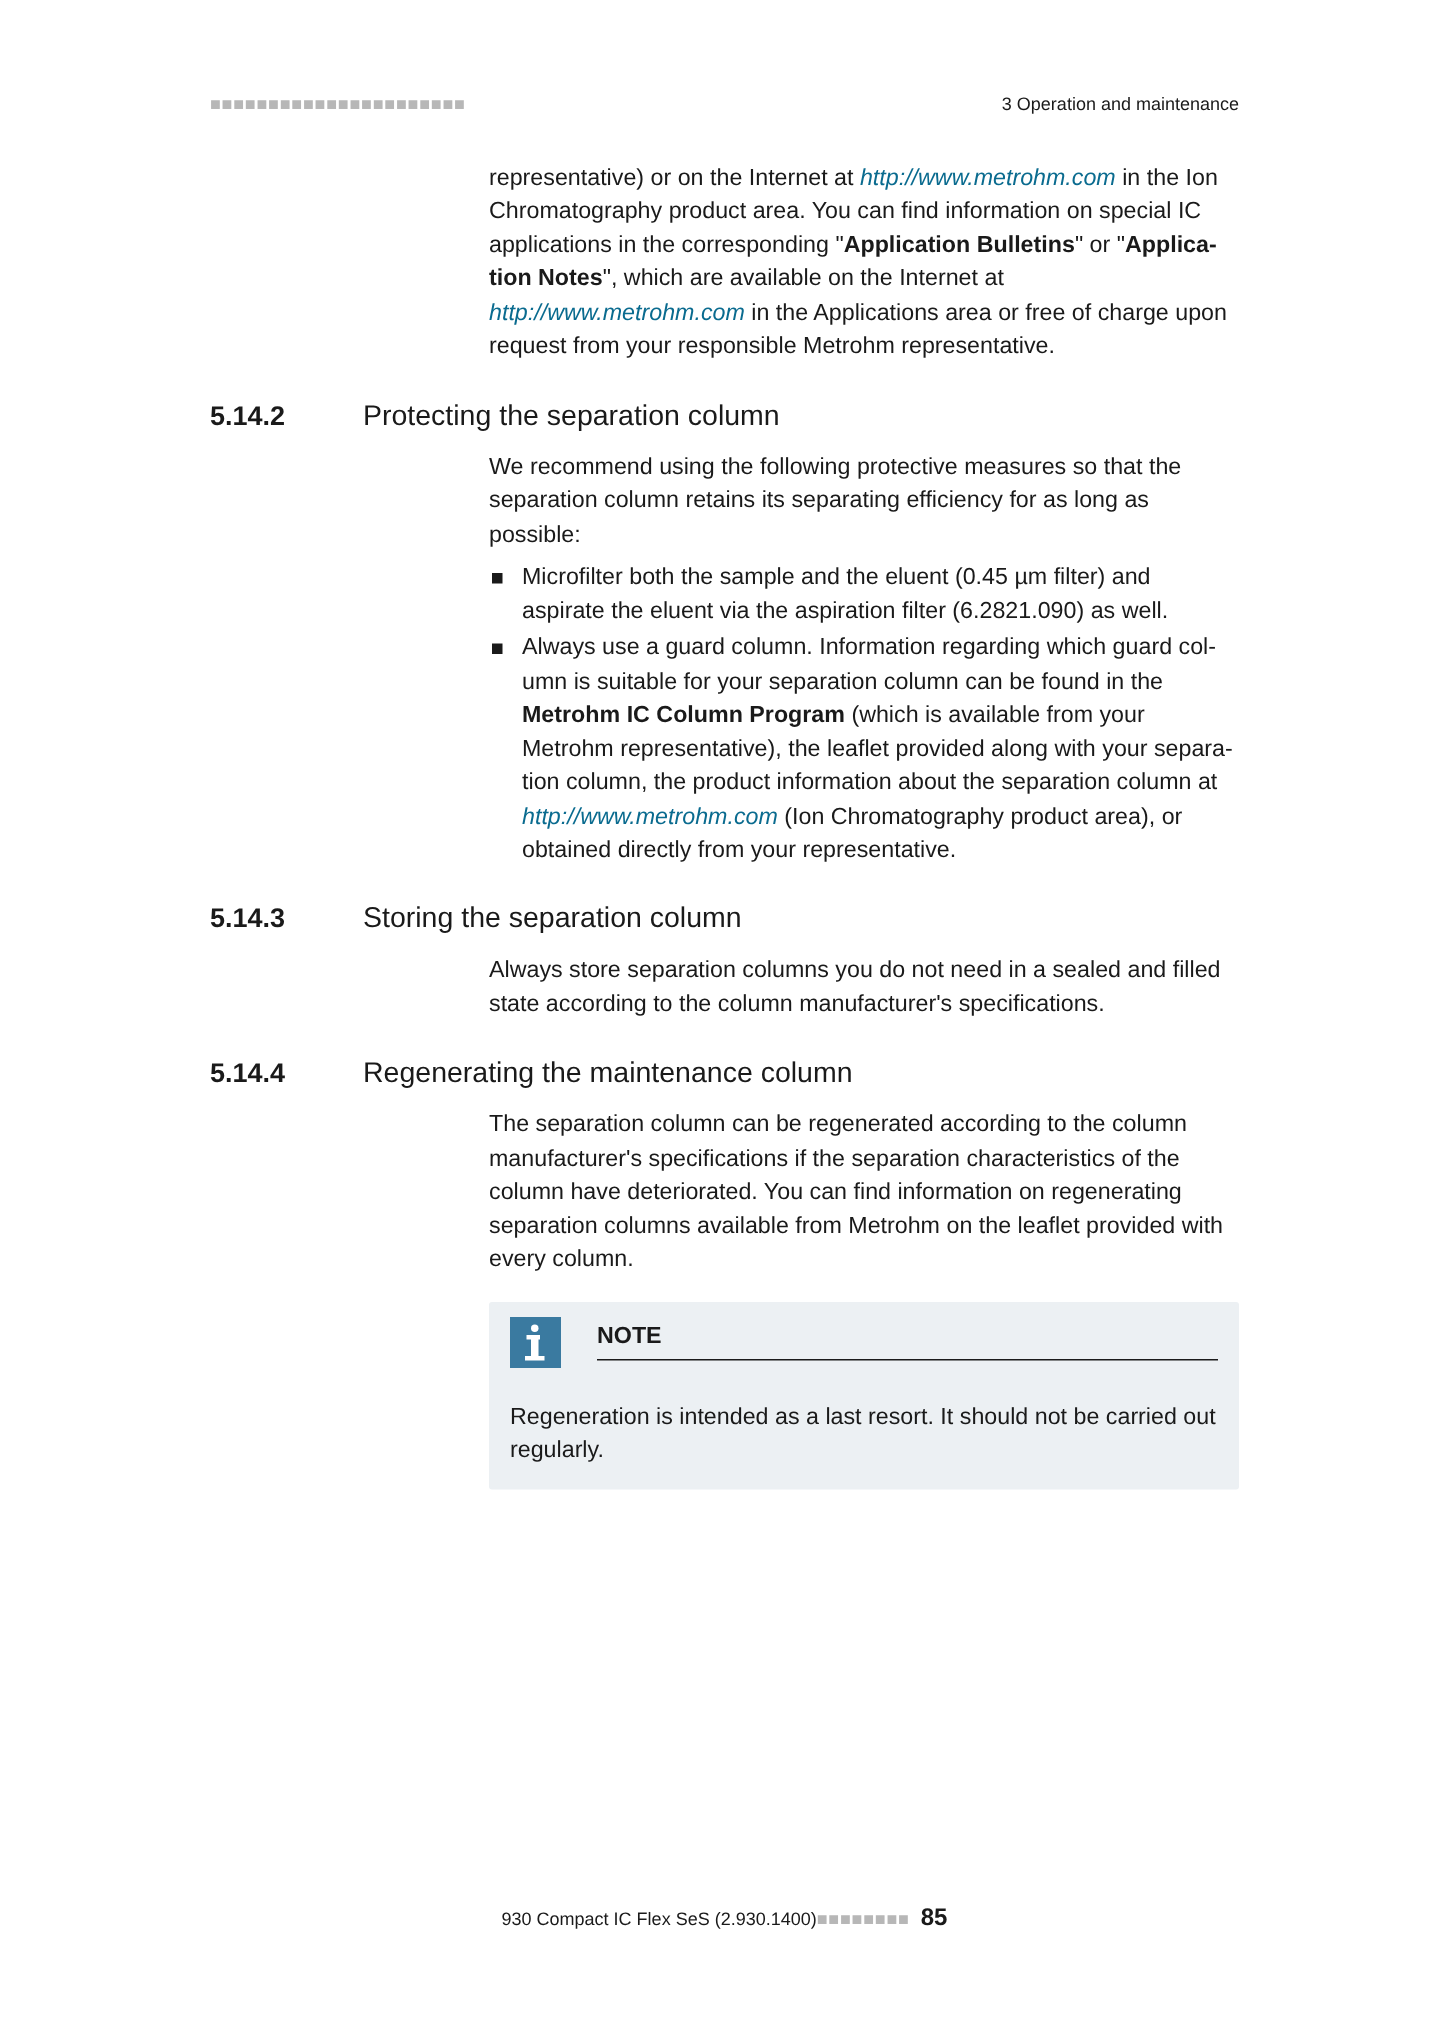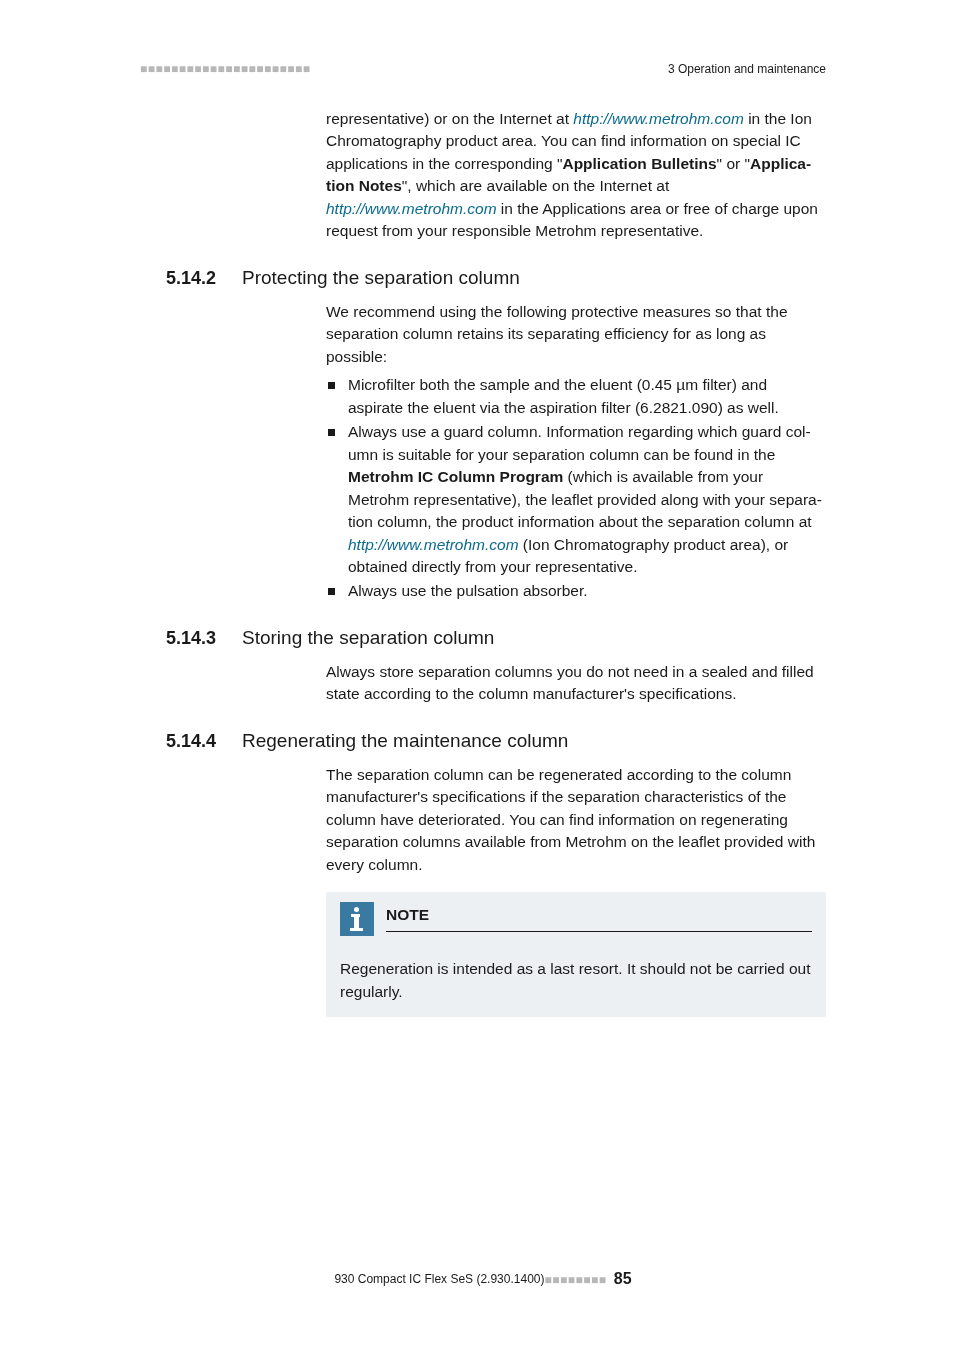--- a/index.html
+++ b/index.html
@@ -37,21 +37,20 @@
   }
   .body-indent p { margin-bottom: 6px; }
   a.link { color: #0a6b8f; font-style: italic; text-decoration: none; }
   b { font-weight: 700; }
 
   .heading-row {
     display: flex;
     align-items: baseline;
     margin-top: 24px;
     margin-bottom: 12px;
-    text-align: center;
   }
   .heading-num {
     font-weight: 800;
     font-size: 18px;
     width: 102px;
     flex-shrink: 0;
   }
   .heading-txt {
     font-weight: 400;
     font-size: 19px;
@@ -83,21 +82,21 @@
     margin-top: 16px;
     background: #ecf0f3;
     border-radius: 2px;
     padding: 10px 14px 14px 14px;
     font-size: 15.5px;
     line-height: 1.45;
   }
   .note-head {
     display: flex;
     align-items: flex-start;
-    gap: 12px;
+    gap: 24px;
     margin-bottom: 22px;
   }
   .info-icon {
     width: 34px;
     height: 34px;
     background: #3a7aa0;
     position: relative;
     flex-shrink: 0;
   }
   .info-icon .dot {
@@ -169,21 +168,20 @@
     <div class="heading-num">5.14.2</div>
     <div class="heading-txt">Protecting the separation column</div>
   </div>
   <div class="body-indent">
     <p>We recommend using the following protective measures so that the sepa­ration column retains its separating efficiency for as long as possible:</p>
     <ul class="bullets">
       <li>Microfilter both the sample and the eluent (0.45 µm filter) and aspirate the eluent via the aspiration filter (6.2821.090) as well.</li>
       <li>
         <span>Always use a guard column. Information regarding which guard col­umn is suitable for your separation column can be found in the </span><b>Metrohm IC Column Program</b><span> (which is available from your Metrohm representative), the leaflet provided along with your separa­tion column, the product information about the separation column at </span><a class="link">http://www.metrohm.com</a><span> (Ion Chromatography product area), or obtained directly from your representative.</span>
       </li>
-      <li>Always use the pulsation absorber.</li>
     </ul>
   </div>
 
   <div class="heading-row">
     <div class="heading-num">5.14.3</div>
     <div class="heading-txt">Storing the separation column</div>
   </div>
   <div class="body-indent">
     <p>Always store separation columns you do not need in a sealed and filled state according to the column manufacturer's specifications.</p>
   </div>

